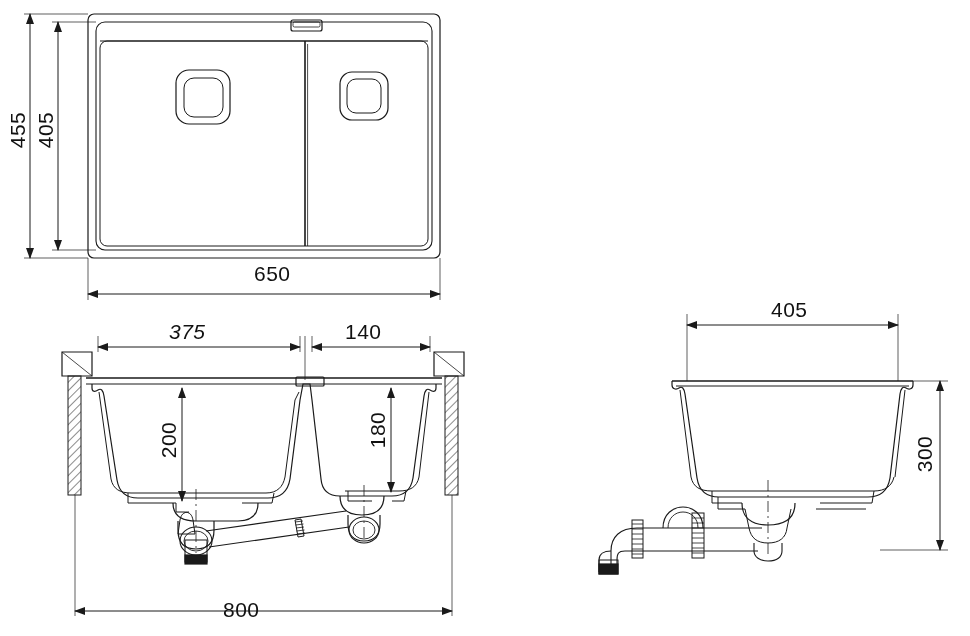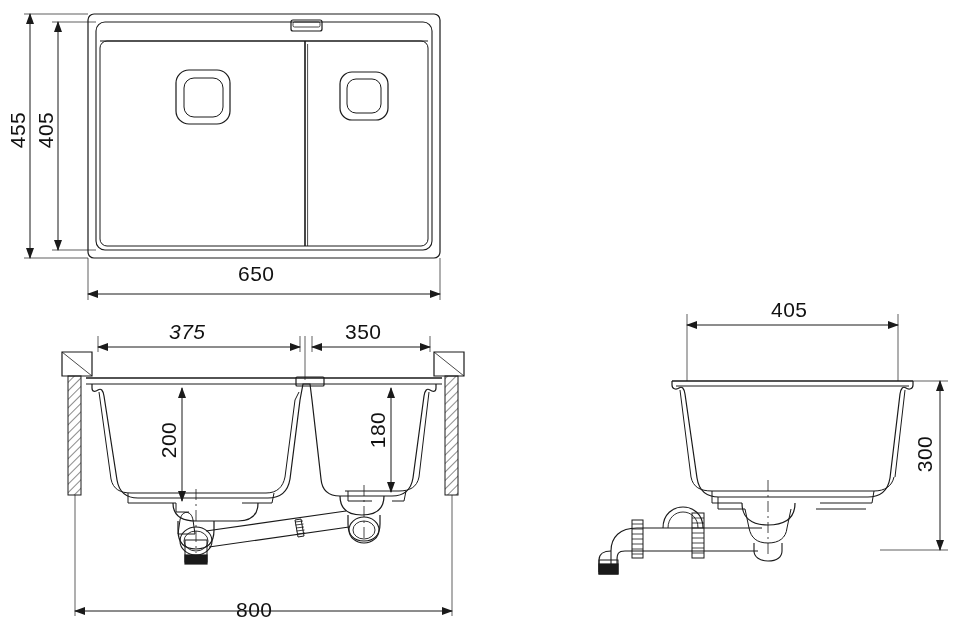--- a/index.html
+++ b/index.html
@@ -257,29 +257,29 @@
         <path d="M940,381 L940,550" marker-start="url(#arL)" marker-end="url(#ar)"></path>
       </g>
 
     </g>
   </svg>
 
   <div class="dimtext vert" style="left:-12px;top:118px;width:60px;text-align:center;">455</div>
 
   <div class="dimtext vert" style="left:16px;top:118px;width:60px;text-align:center;">405</div>
 
-  <div class="dimtext" style="left:238px;top:262px;text-align:center;">650</div>
+  <div class="dimtext" style="left:254px;top:262px;text-align:center;">650</div>
 
   <div class="dimtext" style="left:169px;top:320px;font-style:italic;">375</div>
 
-  <div class="dimtext" style="left:345px;top:320px;">350</div>
+  <div class="dimtext" style="left:345px;top:320px;">140</div>
 
   <div class="dimtext vert" style="left:139px;top:428px;width:60px;text-align:center;">200</div>
 
   <div class="dimtext vert" style="left:348px;top:418px;width:60px;text-align:center;">180</div>
 
-  <div class="dimtext" style="left:236px;top:598px;text-align:right;">800</div>
+  <div class="dimtext" style="left:223px;top:598px;text-align:right;">800</div>
 
   <div class="dimtext" style="left:771px;top:298px;">405</div>
 
   <div class="dimtext vert" style="left:895px;top:442px;width:60px;text-align:center;">300</div>
 
 </div>
 
 </body></html>

